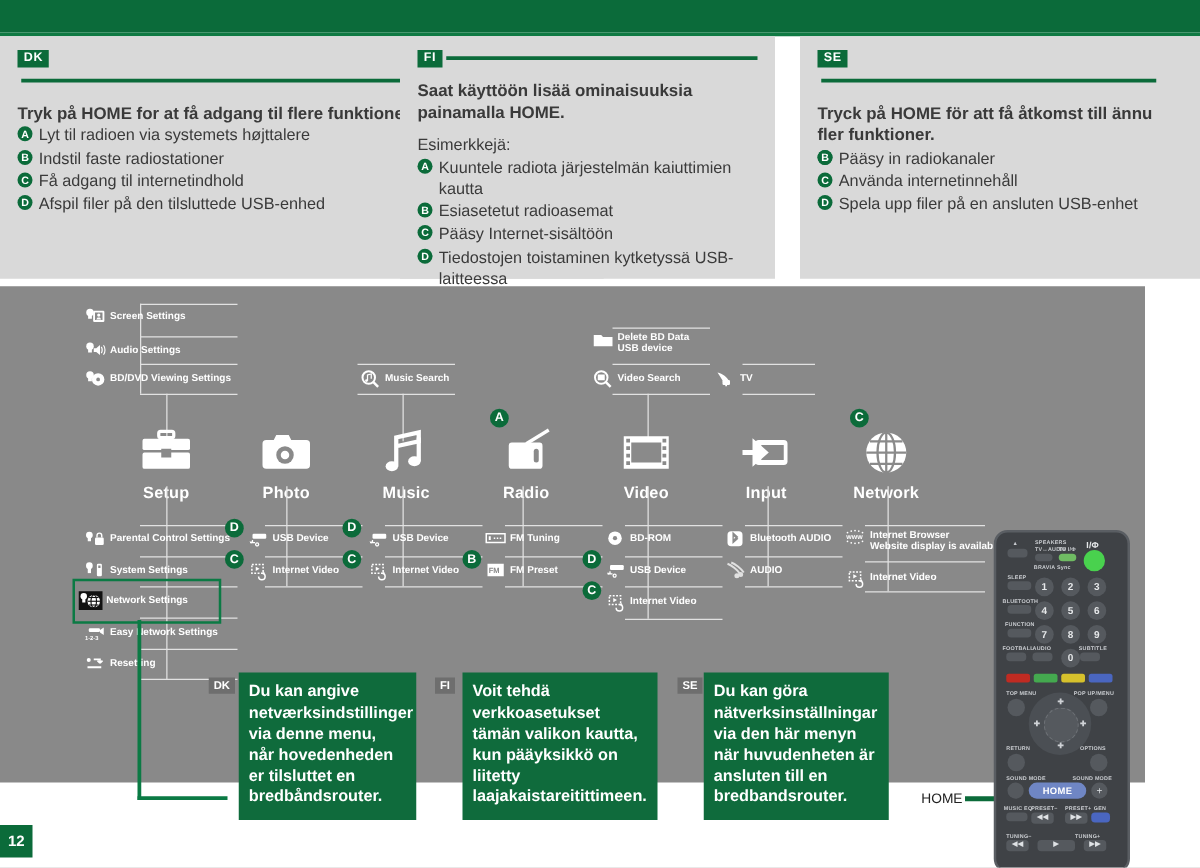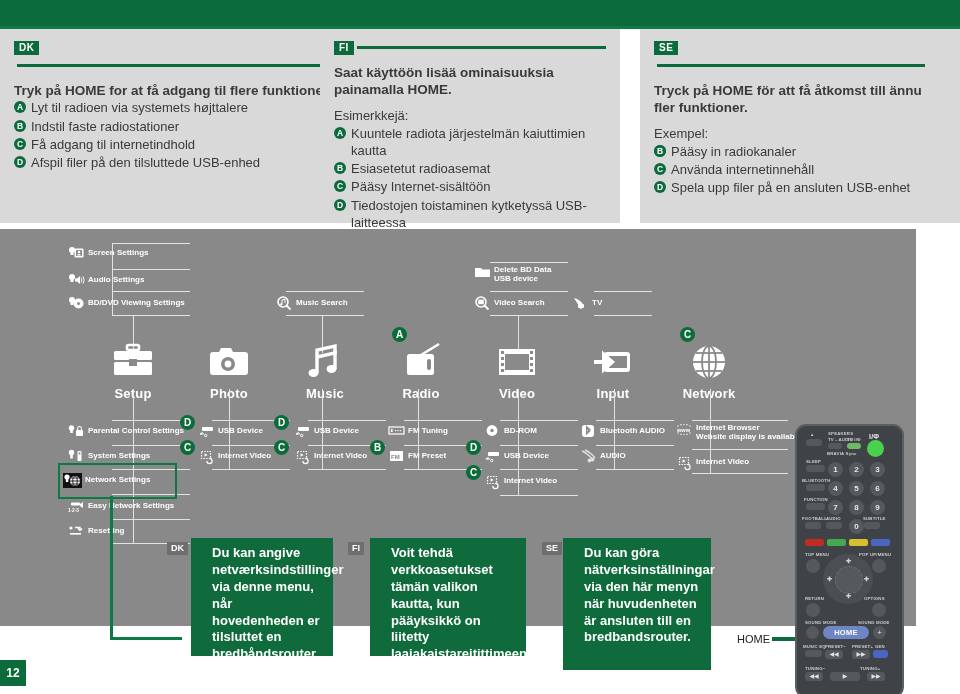--- a/index.html
+++ b/index.html
@@ -43,21 +43,21 @@
   .bigicon .blabel{color:#fff;font-size:13px;font-weight:bold;margin-top:5px;letter-spacing:.2px;}
   .dot{position:absolute;width:15px;height:15px;border-radius:50%;background:#0b6b3a;color:#fff;
        font-size:10px;font-weight:bold;line-height:15px;text-align:center;}
 
   
   .greenbox{position:absolute;border:2.5px solid #0b7a44;}
   .greenline{position:absolute;background:#0b7a44;}
 
   
   .callout{position:absolute;background:#0f6b3c;color:#fff;font-weight:bold;font-size:13px;
-           line-height:1.3;padding:7px 9px 8px 21px;box-sizing:border-box;}
+           line-height:1.3;padding:7px 9px 8px 8px;box-sizing:border-box;}
   .co-tag{position:absolute;background:#6e6e6e;color:#fff;font-size:9px;font-weight:bold;
           padding:2px 4px;line-height:1;}
 
   
   .pageno{position:absolute;left:0;bottom:8px;width:26px;height:26px;background:#0b6b3a;
           color:#fff;font-size:12px;font-weight:bold;display:flex;align-items:center;justify-content:center;}
 
   
   .remote{position:absolute;left:795px;top:424px;width:105px;height:270px;background:#3f4246;
           border:2px solid #5a5e63;border-radius:11px;}
@@ -108,21 +108,20 @@
       </ul>
     </div>
   </div>
 
   <div class="lang-panel" id="p-se">
     <div class="panel-inner">
       <div>
         <span class="lang-tag">SE</span><span class="tag-rule" style="width:268px"></span>
       </div>
       <div class="hl">Tryck på HOME för att få åtkomst till ännu fler funktioner.</div>
-      <div class="sub">Exempel:</div>
       <ul class="items">
         <li><span class="badge">A</span></li>
         <li><span class="badge">B</span><span>Pääsy in radiokanaler</span></li>
         <li><span class="badge">C</span><span>Använda internetinnehåll</span></li>
         <li><span class="badge">D</span><span>Spela upp filer på en ansluten USB-enhet</span></li>
       </ul>
     </div>
   </div>
 
   <div class="maparea">
@@ -169,21 +168,21 @@
             <circle cx="10.5" cy="7.5" r="5" fill="#fff"></circle>
             <circle cx="10.5" cy="7.5" r="1.5" fill="#8a8a8a"></circle>
           </svg>
       </span>
       <span class="tlabel">BD/DVD Viewing Settings</span>
     </div>
 
     <div class="rule" style="left:286px;top:62px;width:78px"></div>
     <div class="rule" style="left:286px;top:86px;width:78px"></div>
     <div class="vrule" style="left:322px;top:86px;height:38px"></div>
-    <div class="tnode" style="left:276px;top:67px;">
+    <div class="tnode" style="left:288px;top:67px;">
       <span class="ticon">
         <svg width="17" height="14" viewBox="0 0 17 14">
             <circle cx="7" cy="6" r="5" fill="none" stroke="#fff" stroke-width="1.6"></circle>
             <path d="M10.5 9.5l4 4" stroke="#fff" stroke-width="2"></path>
             <path d="M6 8.5V4l3-.8V7" stroke="#fff" stroke-width="1" fill="none"></path>
             <circle cx="5.2" cy="8.4" r="1.1" fill="#fff"></circle>
           </svg>
       </span>
       <span class="tlabel">Music Search</span>
     </div>
@@ -580,21 +579,21 @@
   <div class="greenline" style="left:110px;top:496px;width:3px;height:144px;"></div>
   <div class="greenline" style="left:110px;top:637px;width:72px;height:3px;"></div>
 
   <div class="co-tag" style="left:167px;top:542px;">DK</div>
   <div class="callout" style="left:191px;top:538px;width:142px;height:118px;">Du kan angive netværksindstillinger via denne menu, når hovedenheden er tilsluttet en bredbåndsrouter.</div>
 
   <div class="co-tag" style="left:348px;top:542px;">FI</div>
   <div class="callout" style="left:370px;top:538px;width:156px;height:118px;">Voit tehdä verkkoasetukset tämän valikon kautta, kun pääyksikkö on liitetty laajakaistareitittimeen.</div>
 
   <div class="co-tag" style="left:542px;top:542px;">SE</div>
-  <div class="callout" style="left:563px;top:538px;width:148px;height:132px;">Du kan göra nätverksinställningar via den här menyn när huvudenheten är ansluten till en bredbandsrouter.</div>
+  <div class="callout" style="left:563px;top:538px;width:148px;height:118px;">Du kan göra nätverksinställningar via den här menyn när huvudenheten är ansluten till en bredbandsrouter.</div>
 
   <div class="arrowlbl" style="left:737px;top:633px;">HOME</div>
   <svg style="position:absolute;left:772px;top:632px;" width="66" height="16">
     <path d="M0 7h48M44 1l14 6-14 6z" stroke="#0b6b3a" stroke-width="4" fill="#0b6b3a"></path>
   </svg>
 
   <div class="remote">
 
     <div class="rbtn" style="left:9px;top:13px;width:16px;height:7px"></div>
     <div class="rlbl" style="left:13px;top:6px">▲</div>

